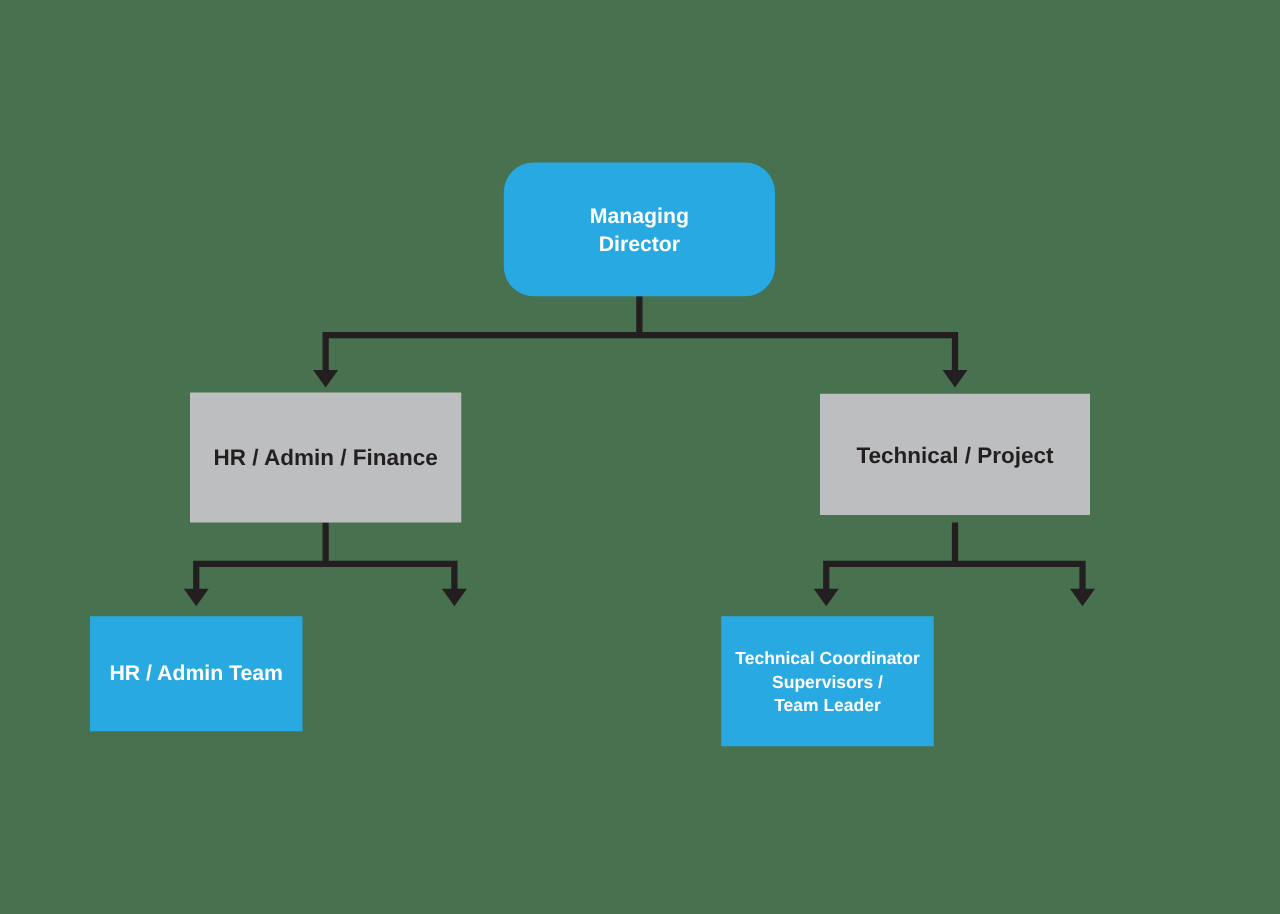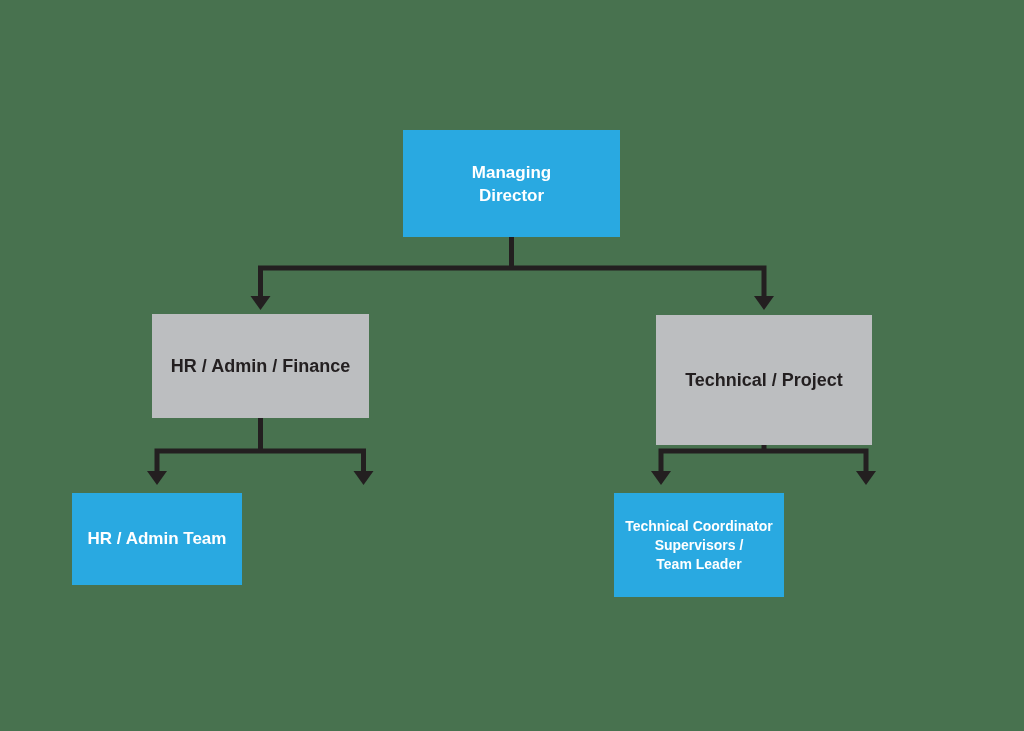--- a/index.html
+++ b/index.html
@@ -36,26 +36,26 @@
   .node.primary{
     background:var(--primary-box);
     color:var(--text-light);
   }
   .node.secondary{
     background:var(--secondary-box);
     color:var(--text-dark);
   }
   .node .label{white-space:pre-line;}
   
-  #n-md     {left:403px; top:130px; width:217px; height:107px; font-size:17px; line-height:23px;}
+  #n-md     {left:403px; top:130px; width:217px; height:107px; font-size:17px; line-height:23px;border-radius:24px;}
   #n-haf    {left:152px; top:314px; width:217px; height:104px; font-size:18px; line-height:24px;}
-  #n-tp     {left:656px; top:315px; width:216px; height:130px; font-size:18px; line-height:24px;}
+  #n-tp     {left:656px; top:315px; width:216px; height:97px; font-size:18px; line-height:24px;}
   #n-hat    {left:72px;  top:493px; width:170px; height:92px; font-size:17px; line-height:24px;}
   #n-fpt    {left:277px; top:493px; width:170px; height:104px; font-size:17px; line-height:24px;}
-  #n-tcs    {left:577px; top:493px; width:170px; height:104px; font-size:14px; line-height:19px;margin-left:37px;}
+  #n-tcs    {left:577px; top:493px; width:170px; height:104px; font-size:14px; line-height:19px;}
   #n-tts    {left:781px; top:493px; width:170px; height:104px; font-size:14px; line-height:19px;}
   svg.connectors{
     position:absolute;
     left:0; top:0;
     width:1024px;
     height:731px;
     pointer-events:none;
   }
   svg.connectors path{
     stroke:var(--connector);

